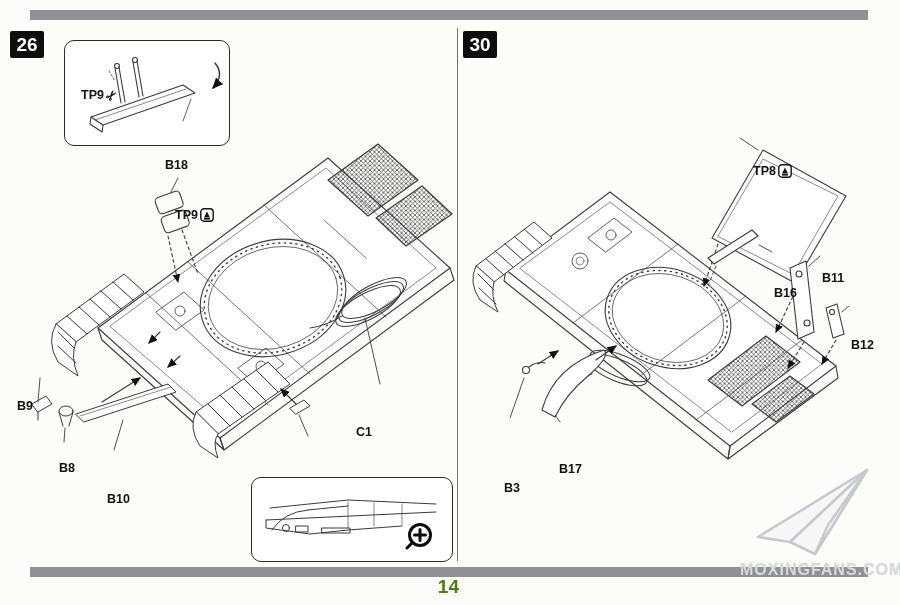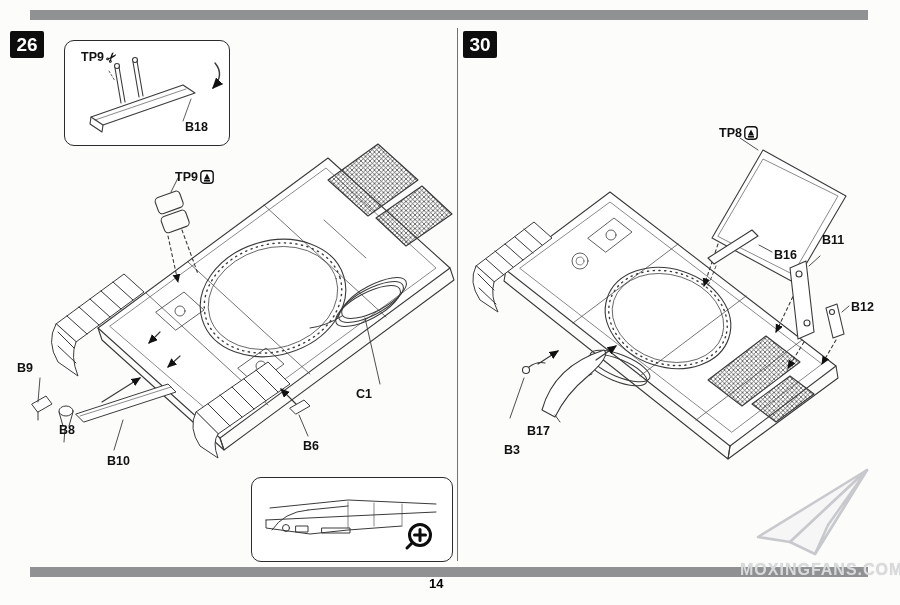--- a/index.html
+++ b/index.html
@@ -6,27 +6,27 @@
   html, body { width: 900px; height: 605px; }
   body { font-family: "Liberation Sans", sans-serif; background: #ffffff; }
   .page { position: relative; width: 900px; height: 605px; background: #fcfcfb; overflow: hidden; }
   .bar { position: absolute; left: 30px; width: 838px; height: 10px; background: #8f9193; }
   .divider { position: absolute; width: 1px; background: #707274; }
   .step-badge { position: absolute; width: 34px; height: 27px; background: #0d0d0d; color: #fff;
                 display: flex; align-items: center; justify-content: center;
                 font-weight: bold; font-size: 19px; border-radius: 2px; }
   .inset { position: absolute; border: 1.6px solid #2b2b2b; border-radius: 10px; background: #fff; }
   .plabel { position: absolute; font-weight: bold; font-size: 12.5px; color: #111;
-            display: flex; align-items: center; gap: 2px; white-space: nowrap; line-height: 1; }
+            display: flex; align-items: center; gap: 2px; white-space: nowrap; line-height: 1; margin-top: 38px; }
   .scissors { font-size: 13px; display: inline-block; transform: rotate(-50deg); color: #111; }
   svg.diagram { position: absolute; overflow: visible; }
   .inset svg { position: absolute; left: 0; top: 0; }
   .inset .plabel { position: absolute; }
-  .pagenum { position: absolute; font-weight: bold; font-size: 13px; color: #000000;
-             width: 30px; text-align: left; }
+  .pagenum { position: absolute; font-weight: bold; font-size: 19px; color: #4d7c0f;
+             width: 30px; text-align: right; }
   .watermark-text { position: absolute; font-weight: bold; font-size: 16px; letter-spacing: 1px;
                     color: #d9dadc; text-shadow: 0 0 1px rgba(160,160,160,.5); }
 </style>
 </head>
 <body>
 
 <div class="page">
 
   <div class="bar" style="top:10px"></div>
   <div class="bar" style="top:567px"></div>
@@ -57,21 +57,21 @@
         </g>
         <path d="M150,22 Q160,34 148,47" marker-end="url(#ar0)" stroke-width="1.4"></path>
         <line x1="118" y1="80" x2="126" y2="58" stroke-width="0.8"></line>
         <path d="M44,30 L50,40" stroke-dasharray="2,2" stroke-width="0.8"></path>
       </g>
     </svg>
     <div class="plabel" style="left:16px;top:10px">
       <span>TP9</span>
       <span class="scissors">✂</span>
     </div>
-    <div class="plabel" style="left:120px;top:80px">
+    <div class="plabel" style="left:100px;top:80px">
       <span>B18</span>
     </div>
   </div>
 
   <svg class="diagram" style="left:28px;top:116px" width="430" height="352" viewBox="0 0 430 352">
     <defs>
       <pattern id="xh1" width="4.5" height="4.5" patternUnits="userSpaceOnUse">
         <path d="M0 0L4.5 4.5M4.5 0L0 4.5" stroke="#3a3a3a" stroke-width="0.7"></path>
       </pattern>
       <marker id="ar1" markerWidth="9" markerHeight="8" refX="7" refY="3.5" orient="auto">
@@ -302,41 +302,41 @@
         <line x1="272" y1="20" x2="290" y2="32"></line>
         <line x1="304" y1="134" x2="291" y2="127"></line>
         <line x1="352" y1="138" x2="341" y2="148"></line>
         <line x1="381" y1="188" x2="374" y2="194"></line>
         <line x1="42" y1="300" x2="56" y2="260"></line>
         <line x1="92" y1="304" x2="87" y2="297"></line>
       </g>
     </g>
   </svg>
 
-  <div class="plabel" style="left:719px;top:126px">
+  <div class="plabel" style="left:753px;top:126px">
     <span>TP8</span>
     <svg width="14" height="14" viewBox="0 0 14 14">
       <rect x="0.8" y="0.8" width="12.4" height="12.4" rx="3.2" fill="#fff" stroke="#111" stroke-width="1.4"></rect>
       <path d="M4,9.6 L7,3.6 L10,9.6 Z" fill="#111"></path>
       <rect x="4" y="10" width="6" height="1.6" fill="#111"></rect>
     </svg>
   </div>
   <div class="plabel" style="left:774px;top:249px">
     <span>B16</span>
   </div>
   <div class="plabel" style="left:822px;top:234px">
     <span>B11</span>
   </div>
   <div class="plabel" style="left:851px;top:301px">
     <span>B12</span>
   </div>
   <div class="plabel" style="left:504px;top:444px">
     <span>B3</span>
   </div>
-  <div class="plabel" style="left:527px;top:425px">
+  <div class="plabel" style="left:559px;top:425px">
     <span>B17</span>
   </div>
 
   <div class="pagenum" style="left:429px;top:576px">14</div>
 
   <svg class="diagram" style="left:752px;top:465px" width="120" height="95" viewBox="0 0 120 95">
     <g stroke="#c7c9cc" stroke-width="2.5" fill="#f6f6f7" stroke-linejoin="round">
       <path d="M115,5 L6,72 L38,77 Z"></path>
       <path d="M115,5 L38,77 L63,89 Z"></path>
       <path d="M115,5 L63,89 L76,60 Z"></path>

